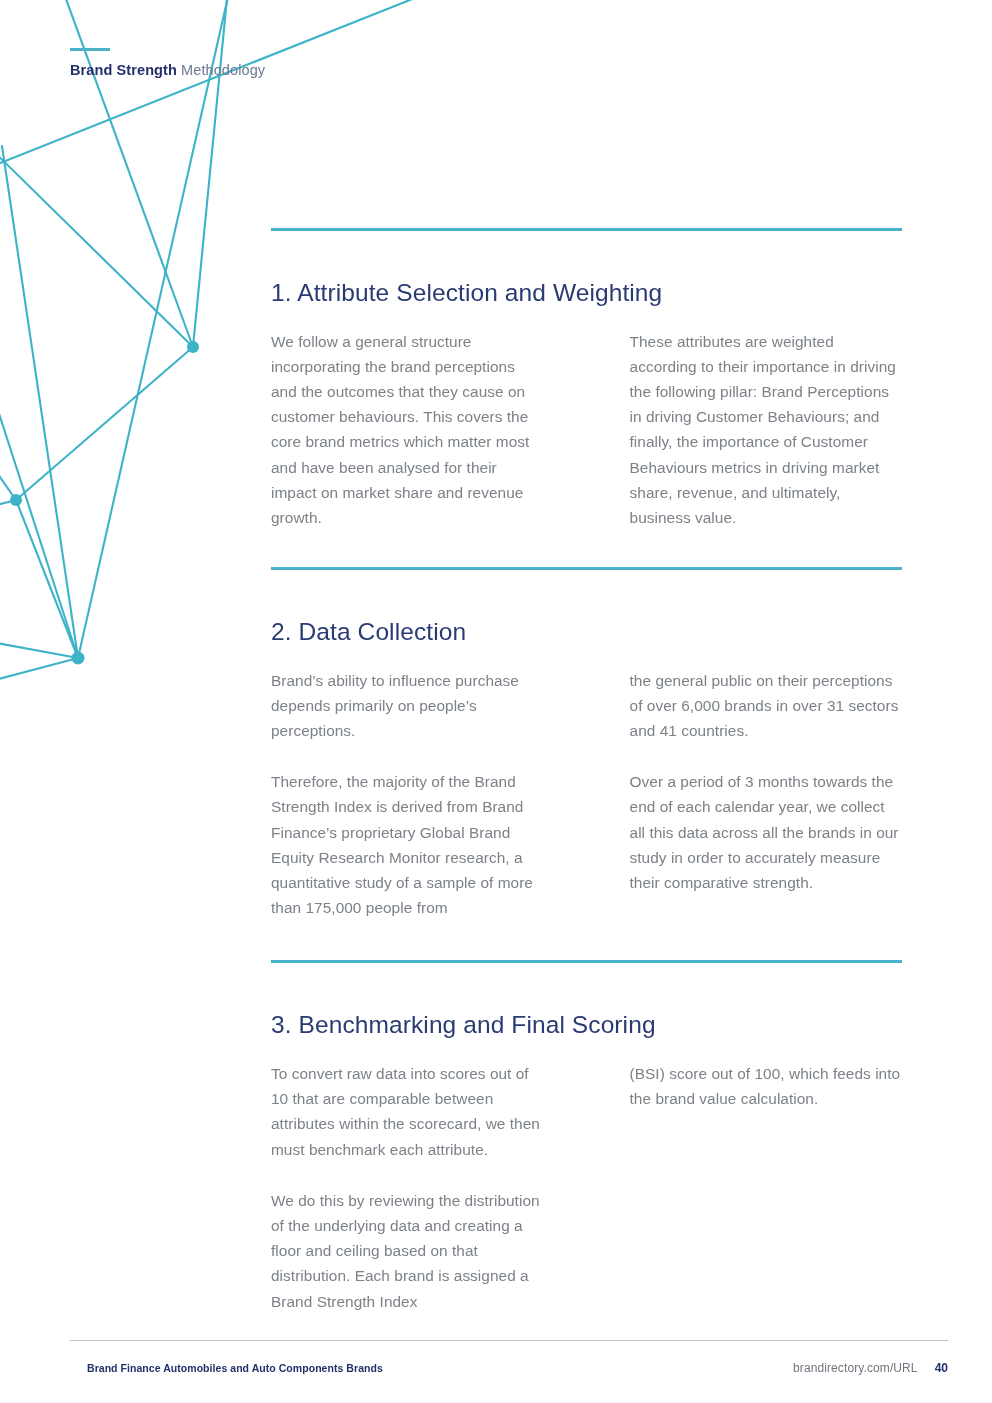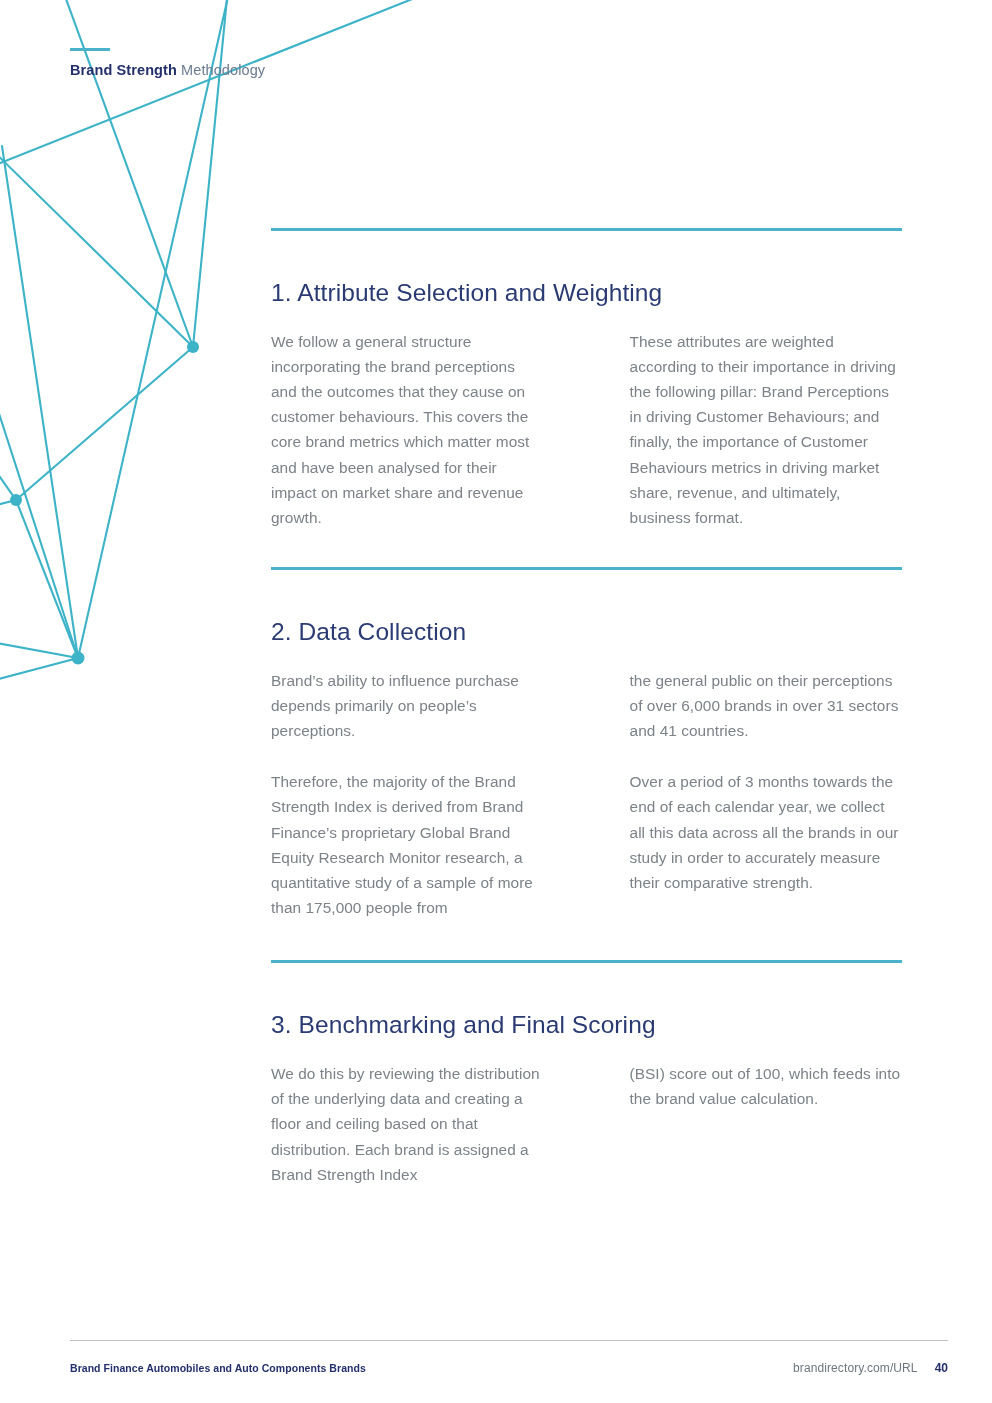--- a/index.html
+++ b/index.html
@@ -124,20 +124,21 @@
   .footer-row {
     display: flex;
     align-items: baseline;
     justify-content: space-between;
   }
   .footer-left {
     font-size: 10.5px;
     font-weight: 700;
     color: #23306B;
     letter-spacing: .05px;
+    margin-left: 17px;
   }
   .footer-right {
     display: flex;
     align-items: flex-end;
     gap: 17px;
   }
   .footer-url {
     font-size: 12px;
     color: #6E767F;
     letter-spacing: .1px;
@@ -188,21 +189,21 @@
   <div class="content">
 
     <section class="section sec1">
       <div class="section-divider"></div>
       <h2 class="section-heading">1. Attribute Selection and Weighting</h2>
       <div class="columns">
         <div class="col col-left">
           <p>We follow a general structure incorporating the brand perceptions and the outcomes that they cause on customer behaviours. This covers the core brand metrics which matter most and have been analysed for their impact on market share and revenue growth.</p>
         </div>
         <div class="col col-right">
-          <p>These attributes are weighted according to their importance in driving the following pillar: Brand Perceptions in driving Customer Behaviours; and finally, the importance of Customer Behaviours metrics in driving market share, revenue, and ultimately, business format.</p>
+          <p>These attributes are weighted according to their importance in driving the following pillar: Brand Perceptions in driving Customer Behaviours; and finally, the importance of Customer Behaviours metrics in driving market share, revenue, and ultimately, business value.</p>
         </div>
       </div>
     </section>
 
     <section class="section sec2">
       <div class="section-divider"></div>
       <h2 class="section-heading">2. Data Collection</h2>
       <div class="columns">
         <div class="col col-left">
           <p>Brand’s ability to influence purchase depends primarily on people’s perceptions.</p>
@@ -213,20 +214,21 @@
           <p>Over a period of 3 months towards the end of each calendar year, we collect all this data across all the brands in our study in order to accurately measure their comparative strength.</p>
         </div>
       </div>
     </section>
 
     <section class="section sec3">
       <div class="section-divider"></div>
       <h2 class="section-heading">3. Benchmarking and Final Scoring</h2>
       <div class="columns">
         <div class="col col-left">
+          <p>To convert raw data into scores out of 10 that are comparable between attributes within the scorecard, we then must benchmark each attribute.</p>
           <p>We do this by reviewing the distribution of the underlying data and creating a floor and ceiling based on that distribution. Each brand is assigned a Brand Strength Index</p>
         </div>
         <div class="col col-right">
           <p>(BSI) score out of 100, which feeds into the brand value calculation.</p>
         </div>
       </div>
     </section>
 
   </div>
 

